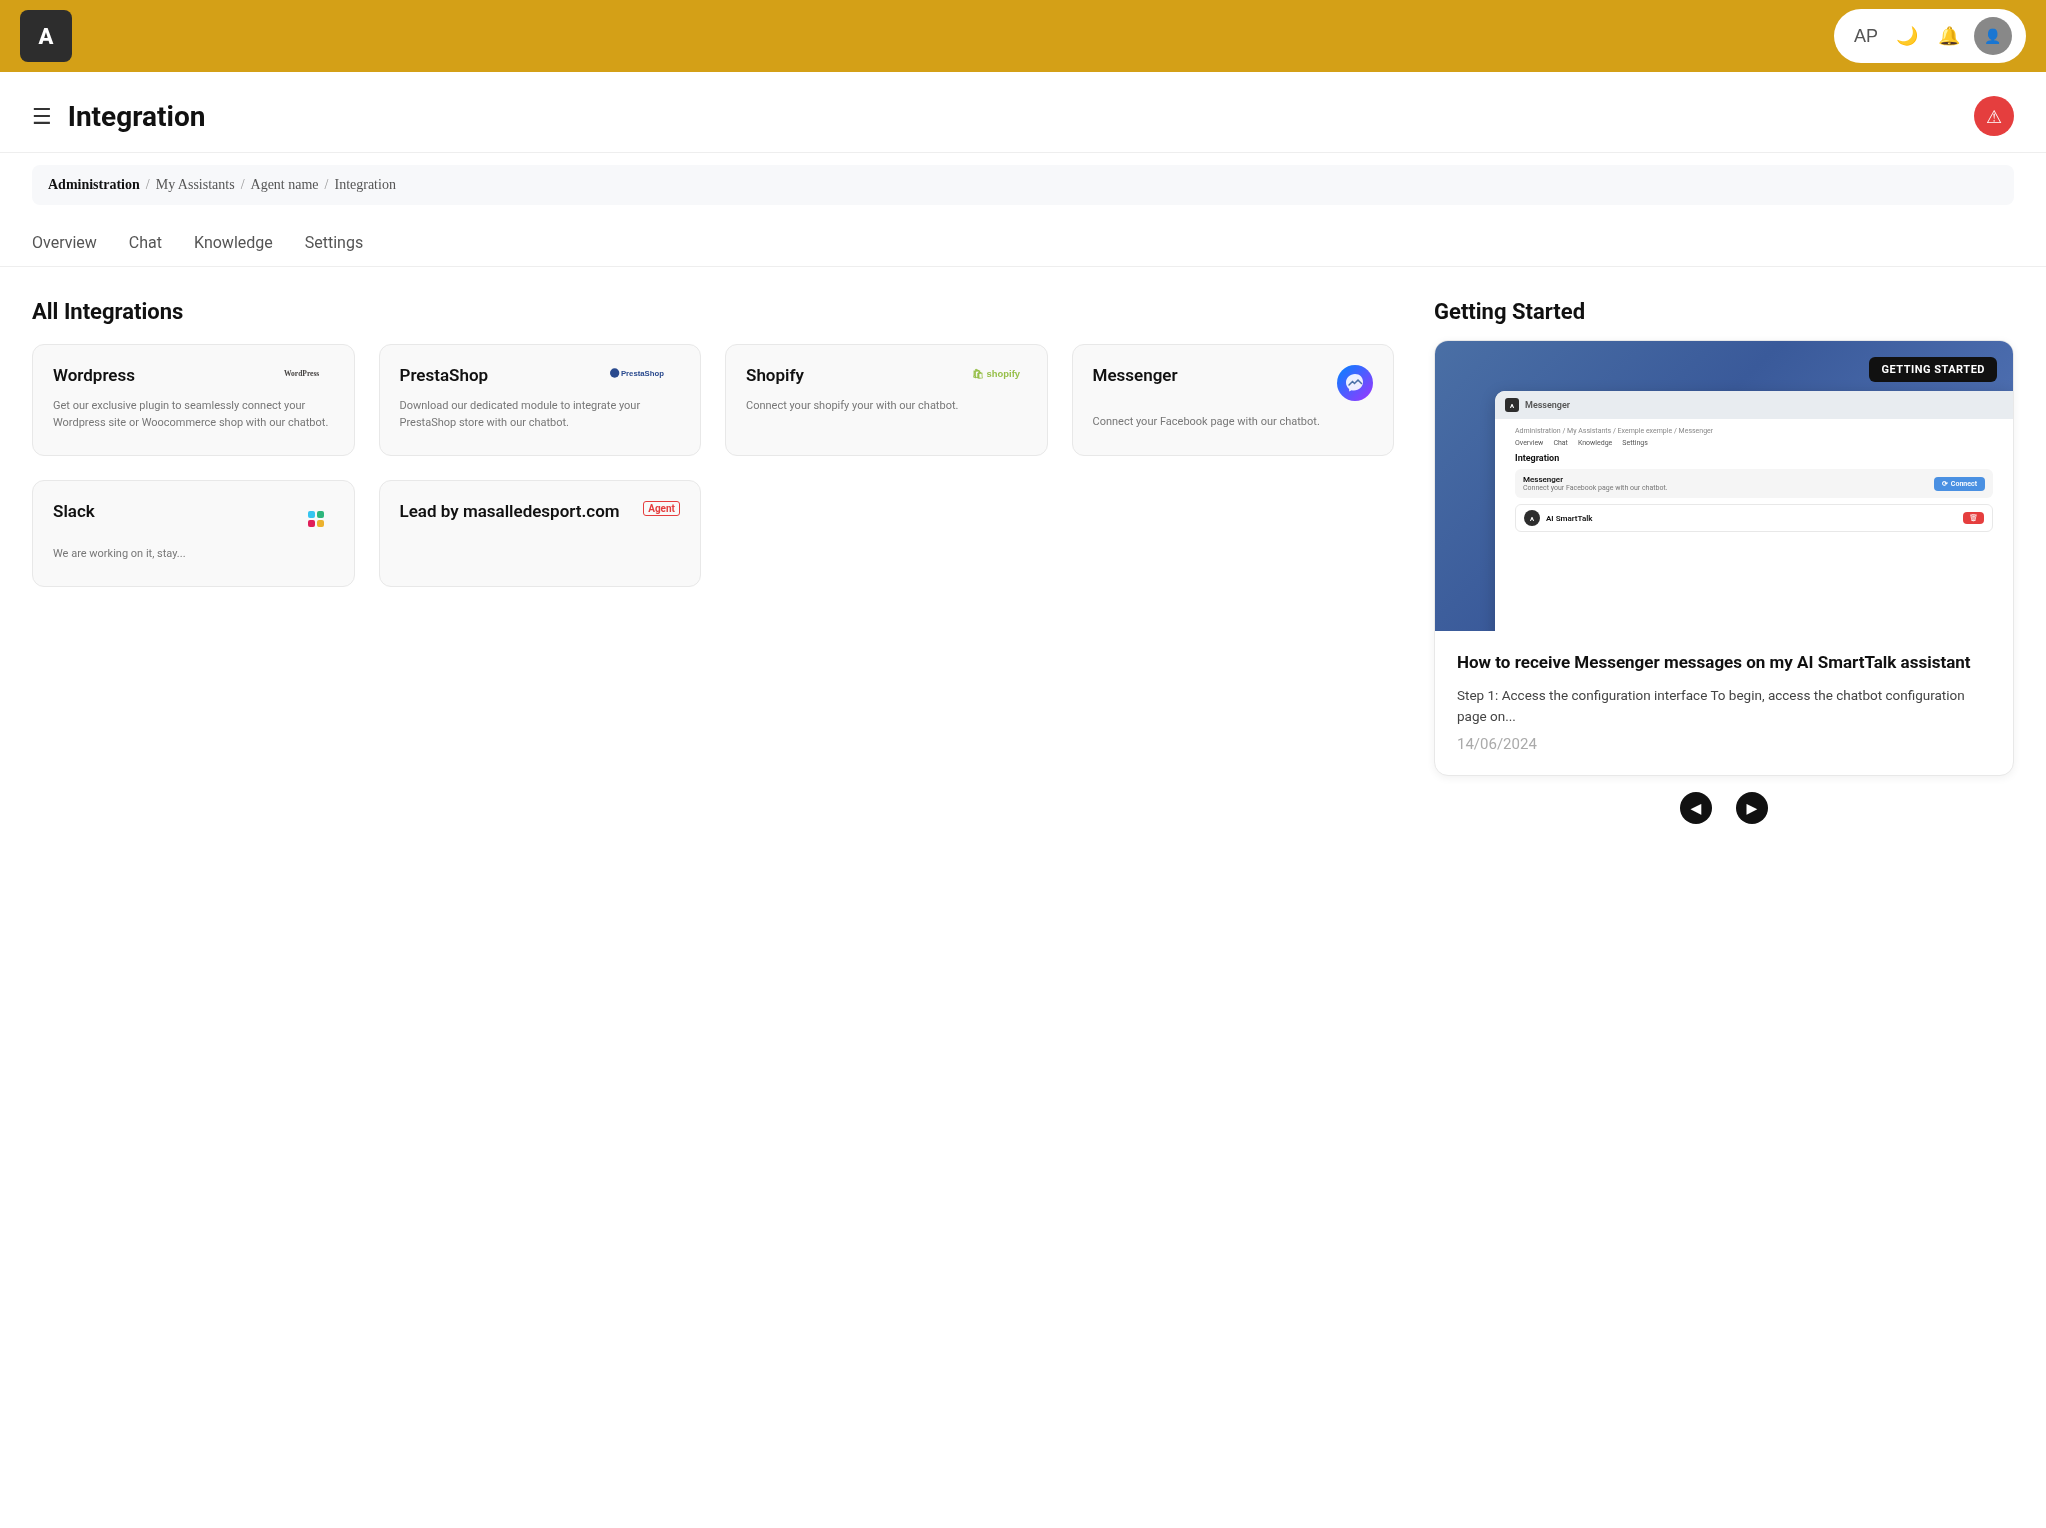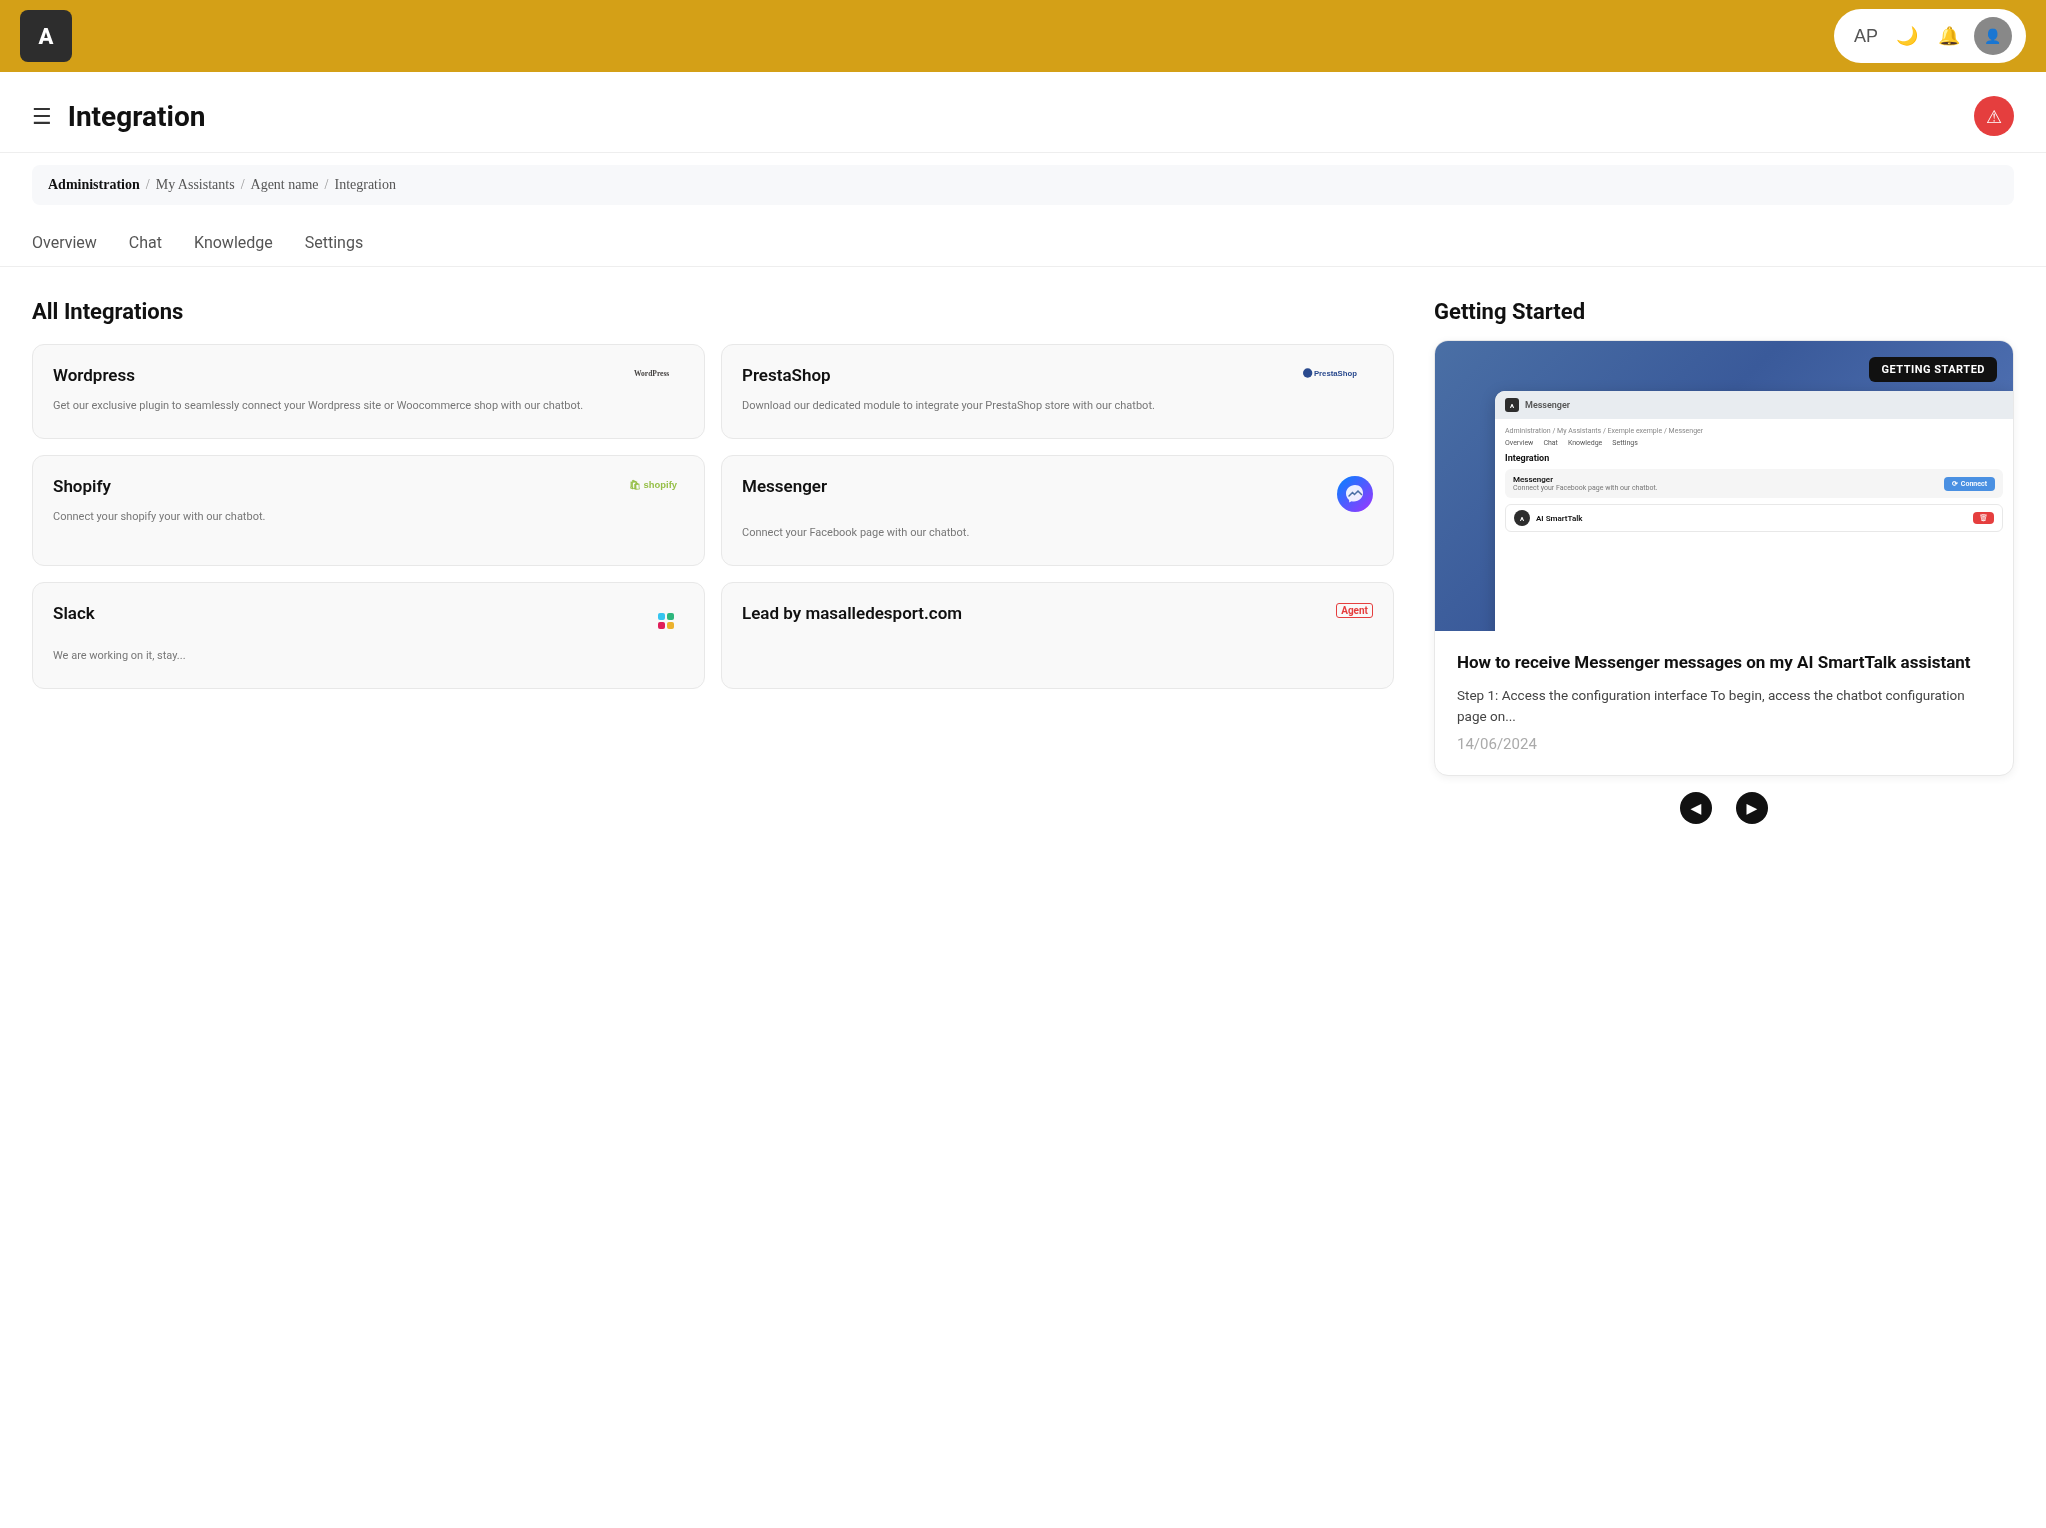--- a/index.html
+++ b/index.html
@@ -121,22 +121,22 @@
     .integrations-section {
       flex: 1;
       min-width: 0;
     }
     .integrations-title {
       font-size: 22px; font-weight: 700; color: #111;
       margin-bottom: 20px;
     }
     .integrations-grid {
       display: grid;
-      grid-template-columns: 1fr 1fr;
-      gap: 16px;
+      grid-template-columns: 1fr 1fr 1fr 1fr;
+      gap: 24px;
     }
     .integration-card {
       background: #f9f9f9;
       border: 1px solid #e8e8e8;
       border-radius: 12px;
       padding: 20px 20px 24px 20px;
       cursor: pointer;
       transition: box-shadow 0.15s;
     }
     .card-header {
@@ -211,21 +211,21 @@
     .gs-mock-bar {
       background: #e8ecf0; height: 28px;
       display: flex; align-items: center; padding: 0 10px; gap: 6px;
       font-size: 9px; color: #555; font-weight: 600;
     }
     .gs-mock-logo-sm {
       width: 14px; height: 14px; background: #2d2d2d; border-radius: 3px;
       display: flex; align-items: center; justify-content: center;
       color: white; font-size: 6px; font-weight: 800;
     }
-    .gs-mock-content { padding: 8px 10px; }
+    .gs-mock-content { padding: 8px 20px; }
     .gs-mock-breadcrumb { font-size: 7px; color: #888; margin-bottom: 4px; }
     .gs-mock-nav { display: flex; gap: 10px; font-size: 7px; color: #555; margin-bottom: 6px; }
     .gs-mock-section-title { font-size: 9px; font-weight: 700; color: #111; margin-bottom: 6px; }
     .gs-mock-integration-item {
       background: #f5f5f5; border-radius: 6px; padding: 6px 8px; margin-bottom: 6px;
       font-size: 8px; display: flex; align-items: center; justify-content: space-between;
     }
     .gs-mock-integration-title { font-weight: 600; color: #111; }
     .gs-mock-integration-desc { font-size: 7px; color: #777; }
     .gs-mock-connect-btn {

